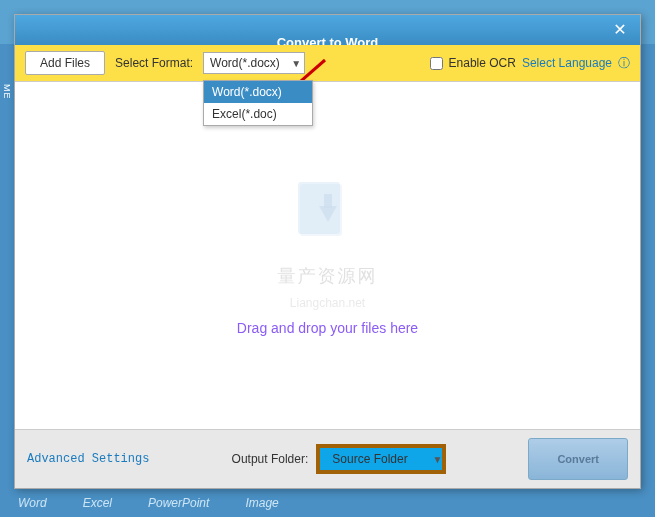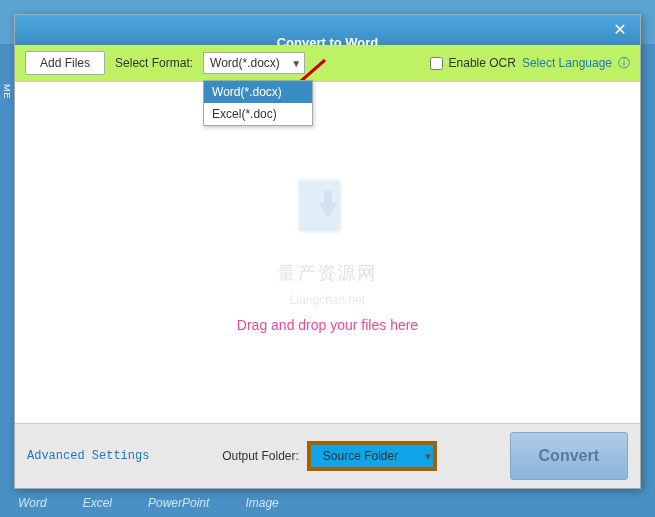--- a/index.html
+++ b/index.html
@@ -72,21 +72,21 @@
       width: 20px;
       text-align: center;
       line-height: 1;
     }
     .title-bar-spacer {
       width: 20px;
     }
 
     
     .toolbar {
-      background: #bef264;
+      background: #fde047;
       border-bottom: 1px solid #ccc;
       padding: 6px 10px;
       display: flex;
       align-items: center;
       gap: 10px;
       position: relative;
     }
     .add-files-btn {
       background: white;
       border: 1px solid #aaa;
@@ -203,21 +203,21 @@
       font-size: 18px;
       color: #888;
       letter-spacing: 2px;
     }
     .watermark-text-en {
       font-size: 12px;
       color: #aaa;
     }
 
     .drag-drop-text {
-      color: #ec4899;
+      color: #8b5cf6;
       font-size: 14px;
       margin-top: 10px;
     }
 
     
     .arrow-annotation {
       position: absolute;
       top: 10px;
       left: 200px;
       pointer-events: none;
@@ -271,21 +271,21 @@
       font-size: 10px;
       color: #555;
       pointer-events: none;
     }
 
     .convert-btn {
       background: linear-gradient(to bottom, #aecde8, #8ab5d8);
       border: 1px solid #7aaac8;
       color: #5a7a9a;
       padding: 14px 28px;
-      font-size: 16px;
+      font-size: 11px;
       font-weight: bold;
       cursor: pointer;
       border-radius: 3px;
     }
 
     
     .left-sidebar {
       position: absolute;
       left: 0;
       top: 44px;

